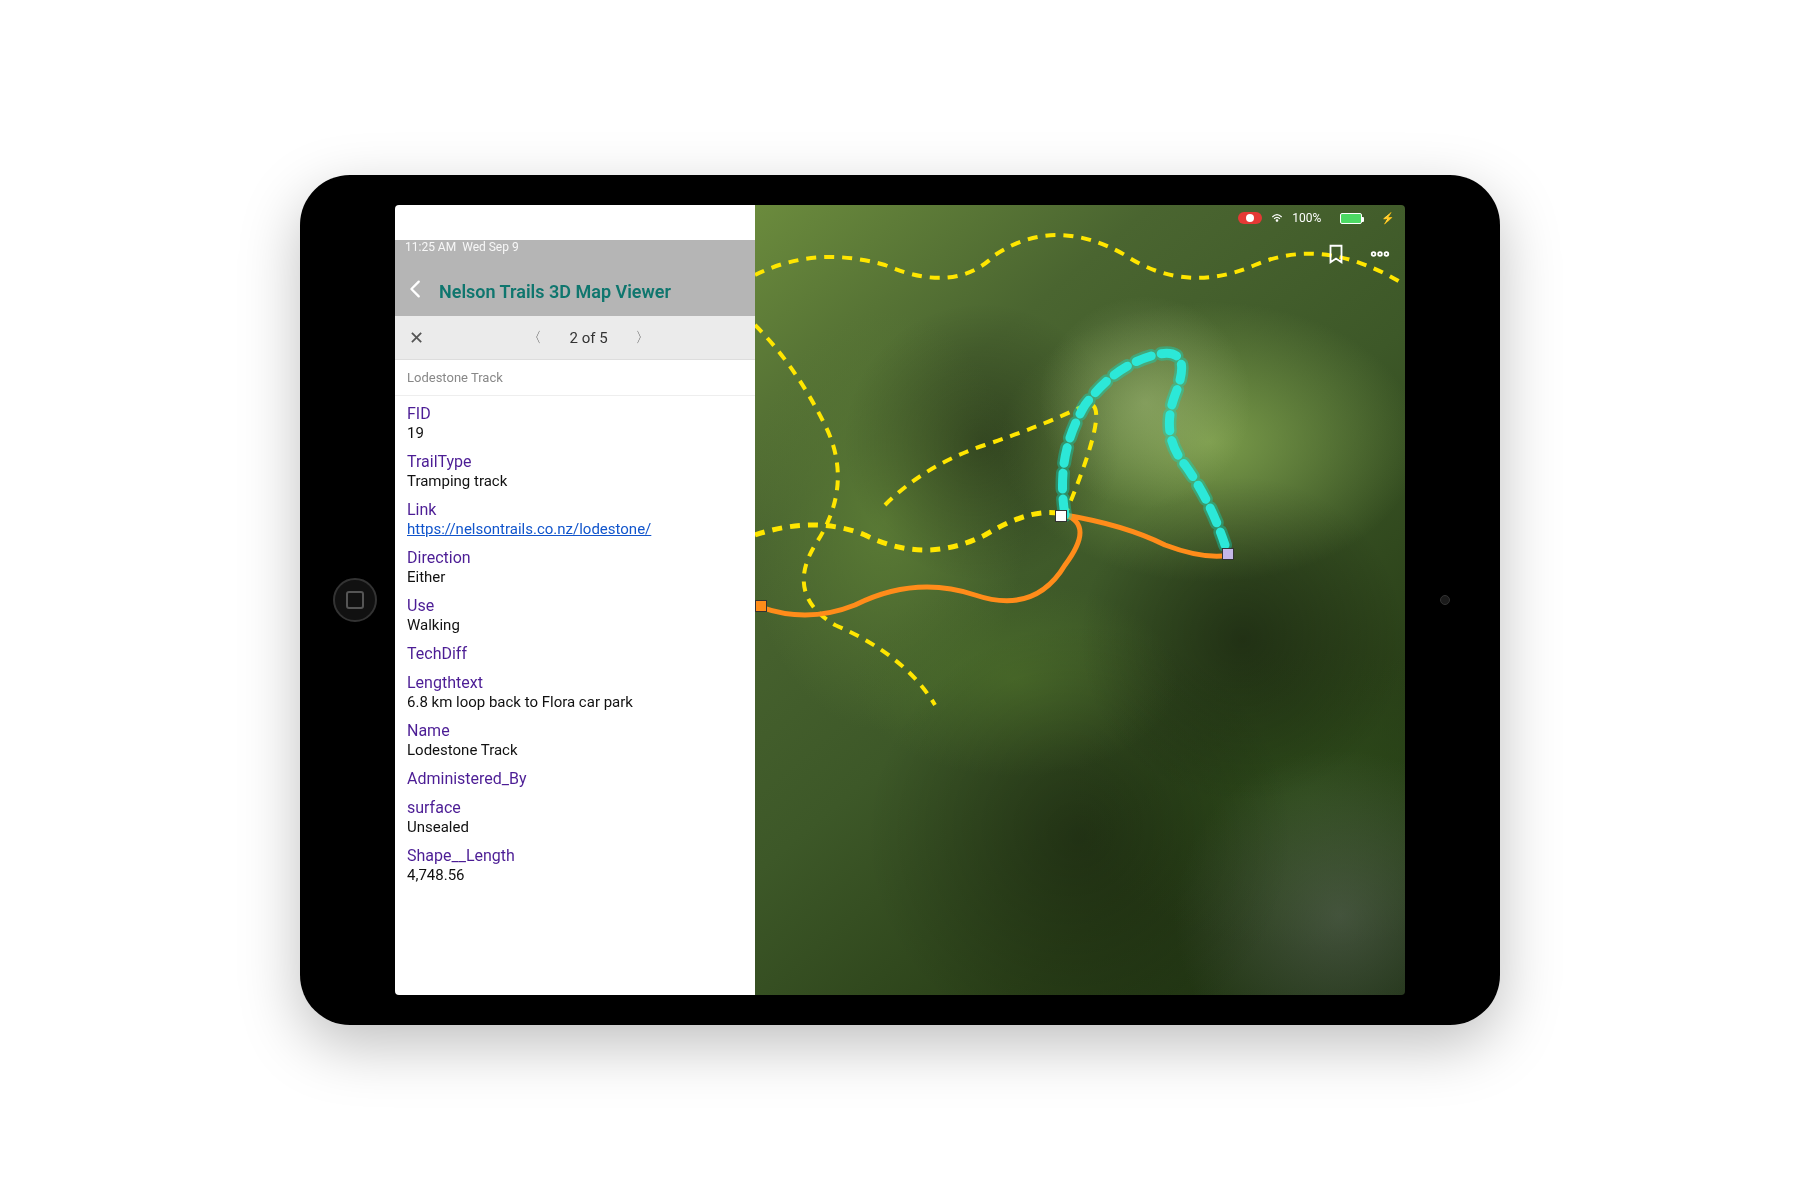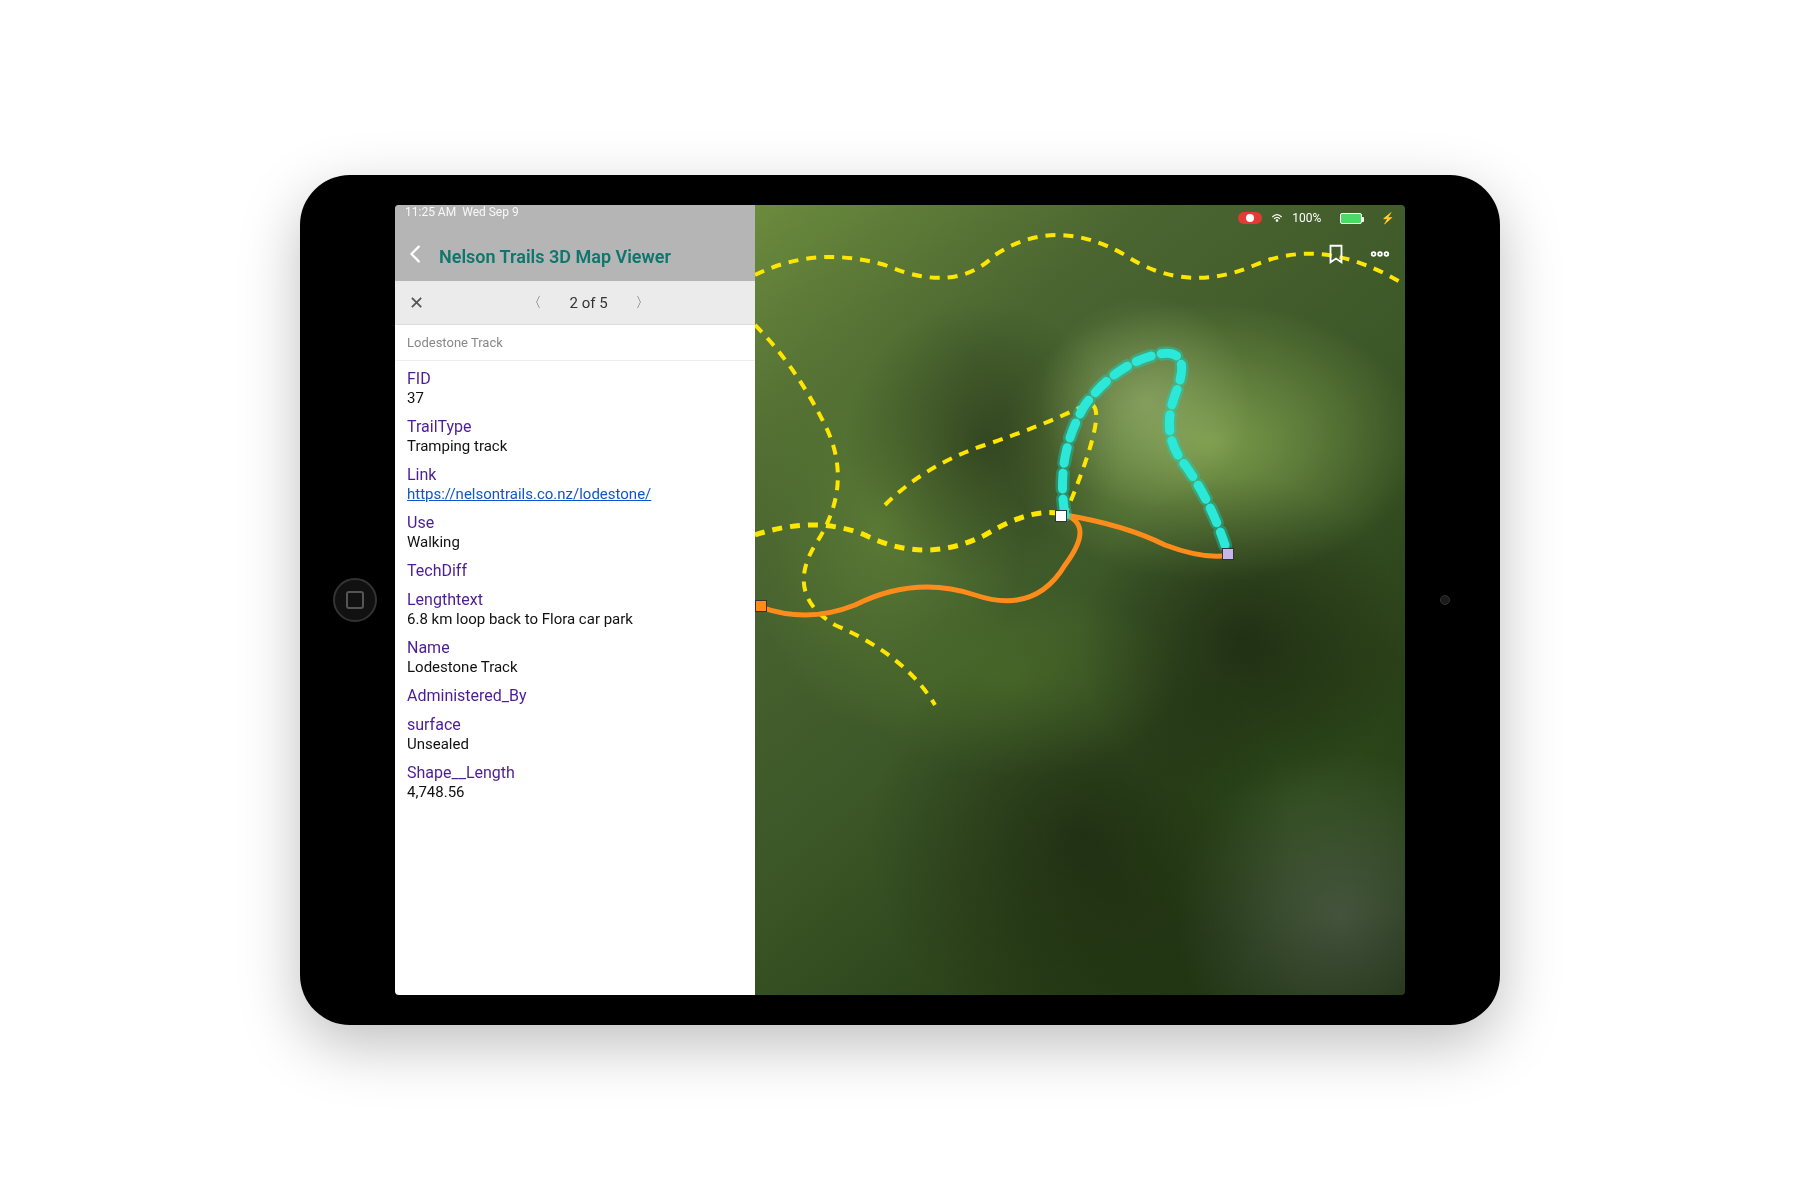--- a/index.html
+++ b/index.html
@@ -68,23 +68,24 @@
     flex-direction: column;
     position: relative;
     z-index: 5;
   }
   .statusbar-left {
     height: 26px;
     background: rgba(120,120,120,0.55);
     color: rgba(255,255,255,0.9);
     font-size: 12px;
     display: flex;
-    align-items: flex-start;
-    padding: 0 10px;
+    align-items: flex-end;
+    padding: 12px 10px;
     gap:6px;
+    margin-top:35px;
   }
   .titlebar {
     height: 50px;
     background: rgba(120,120,120,0.55);
     color: #0f766e;
     display: flex;
     align-items: center;
     padding: 0 10px;
     gap: 12px;
   }
@@ -213,29 +214,33 @@
         <div class="center">
           <span class="chev">〈</span>
           <span>2 of 5</span>
           <span class="chev">〉</span>
         </div>
       </div>
       <div class="subtitle">Lodestone Track</div>
       <div class="fields">
         <div class="field">
           <div class="lbl">FID</div>
-          <div class="val">37</div>
+          <div class="val">19</div>
         </div>
         <div class="field">
           <div class="lbl">TrailType</div>
           <div class="val">Tramping track</div>
         </div>
         <div class="field">
           <div class="lbl">Link</div>
           <div class="val link">https://nelsontrails.co.nz/lodestone/</div>
+        </div>
+        <div class="field">
+          <div class="lbl">Direction</div>
+          <div class="val">Either</div>
         </div>
         <div class="field">
           <div class="lbl">Use</div>
           <div class="val">Walking</div>
         </div>
         <div class="field">
           <div class="lbl">TechDiff</div>
           <div class="val"></div>
         </div>
         <div class="field">

